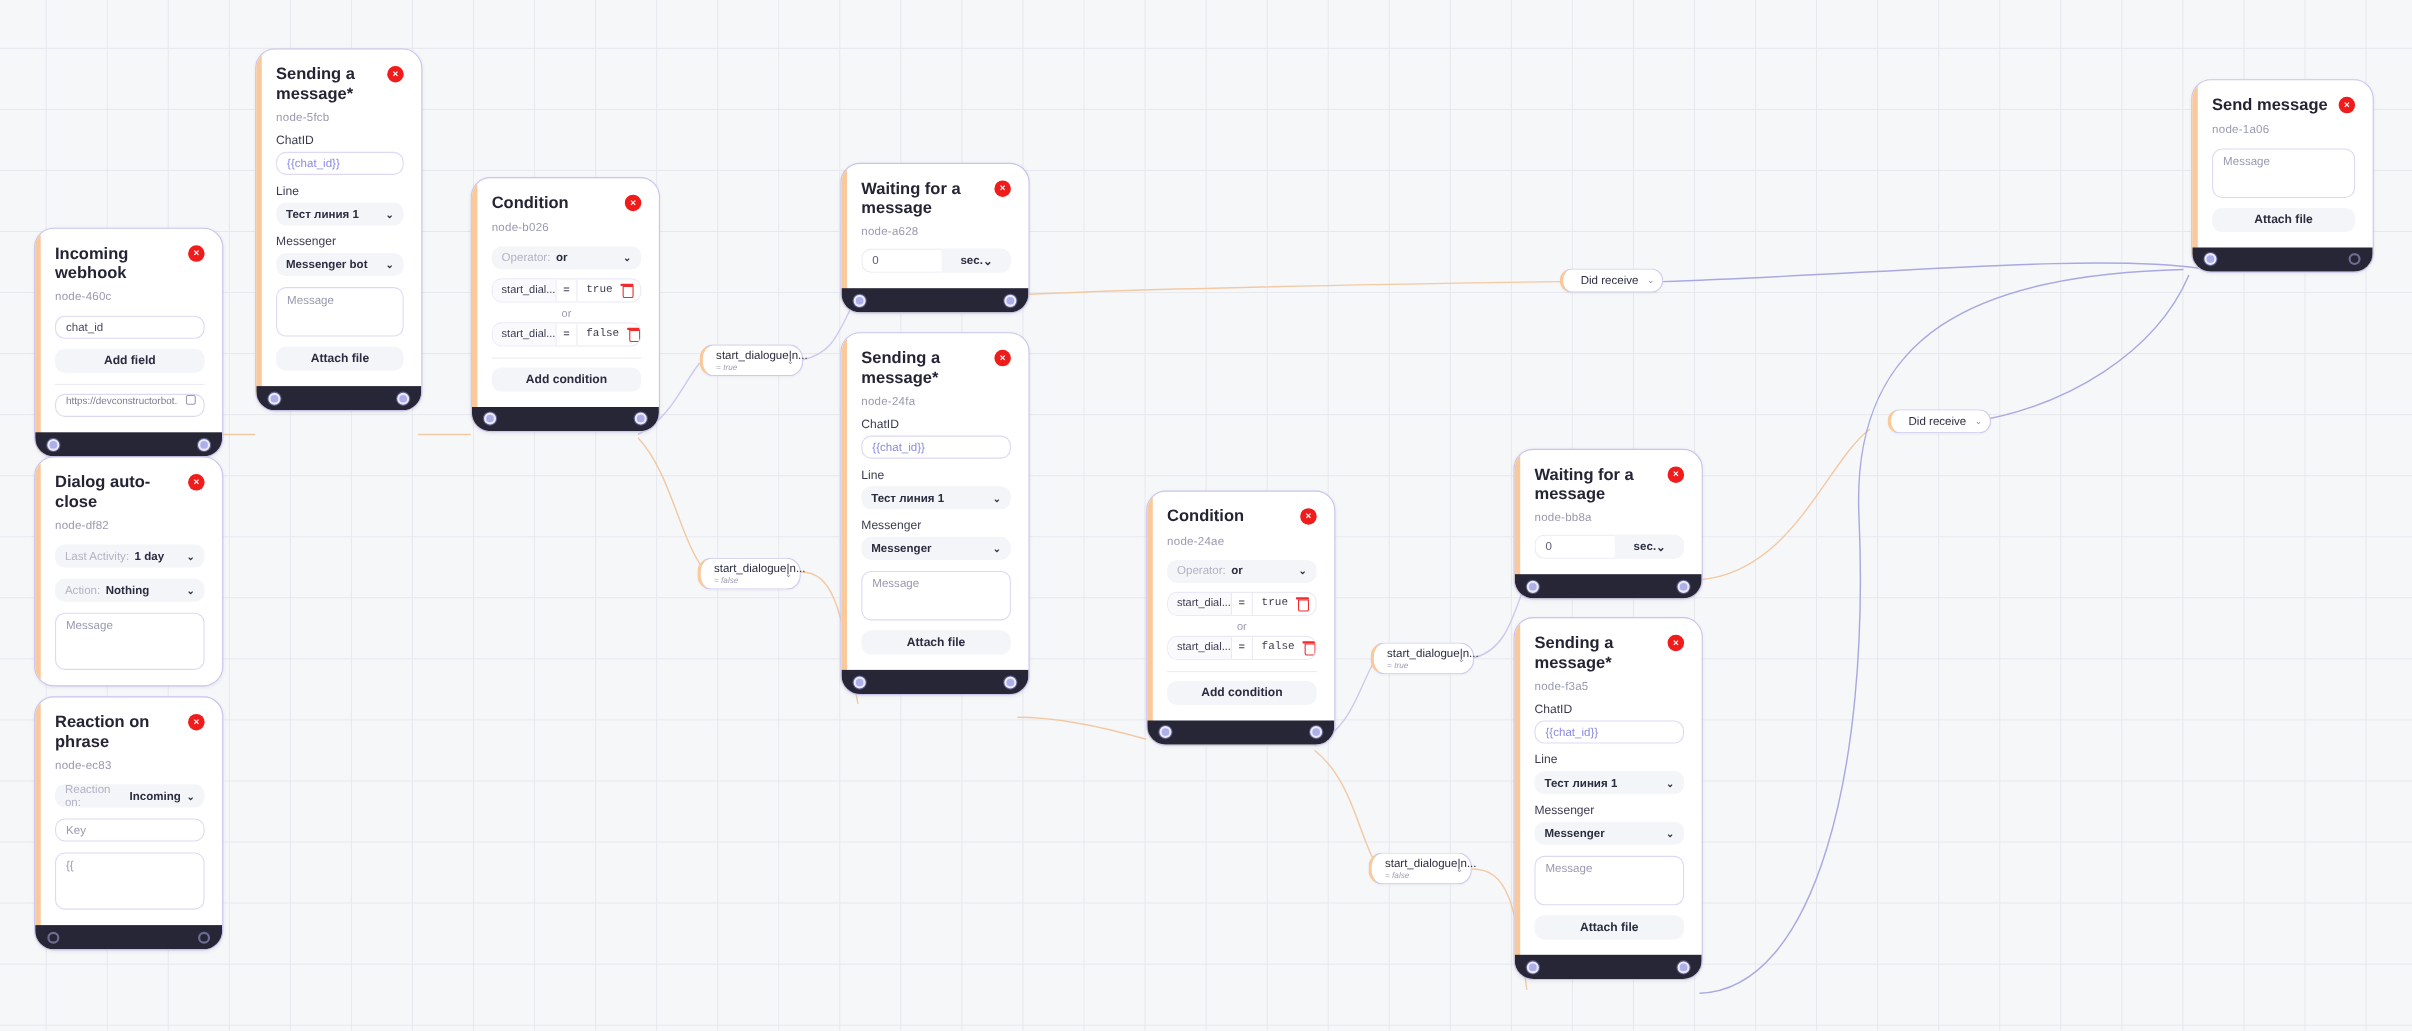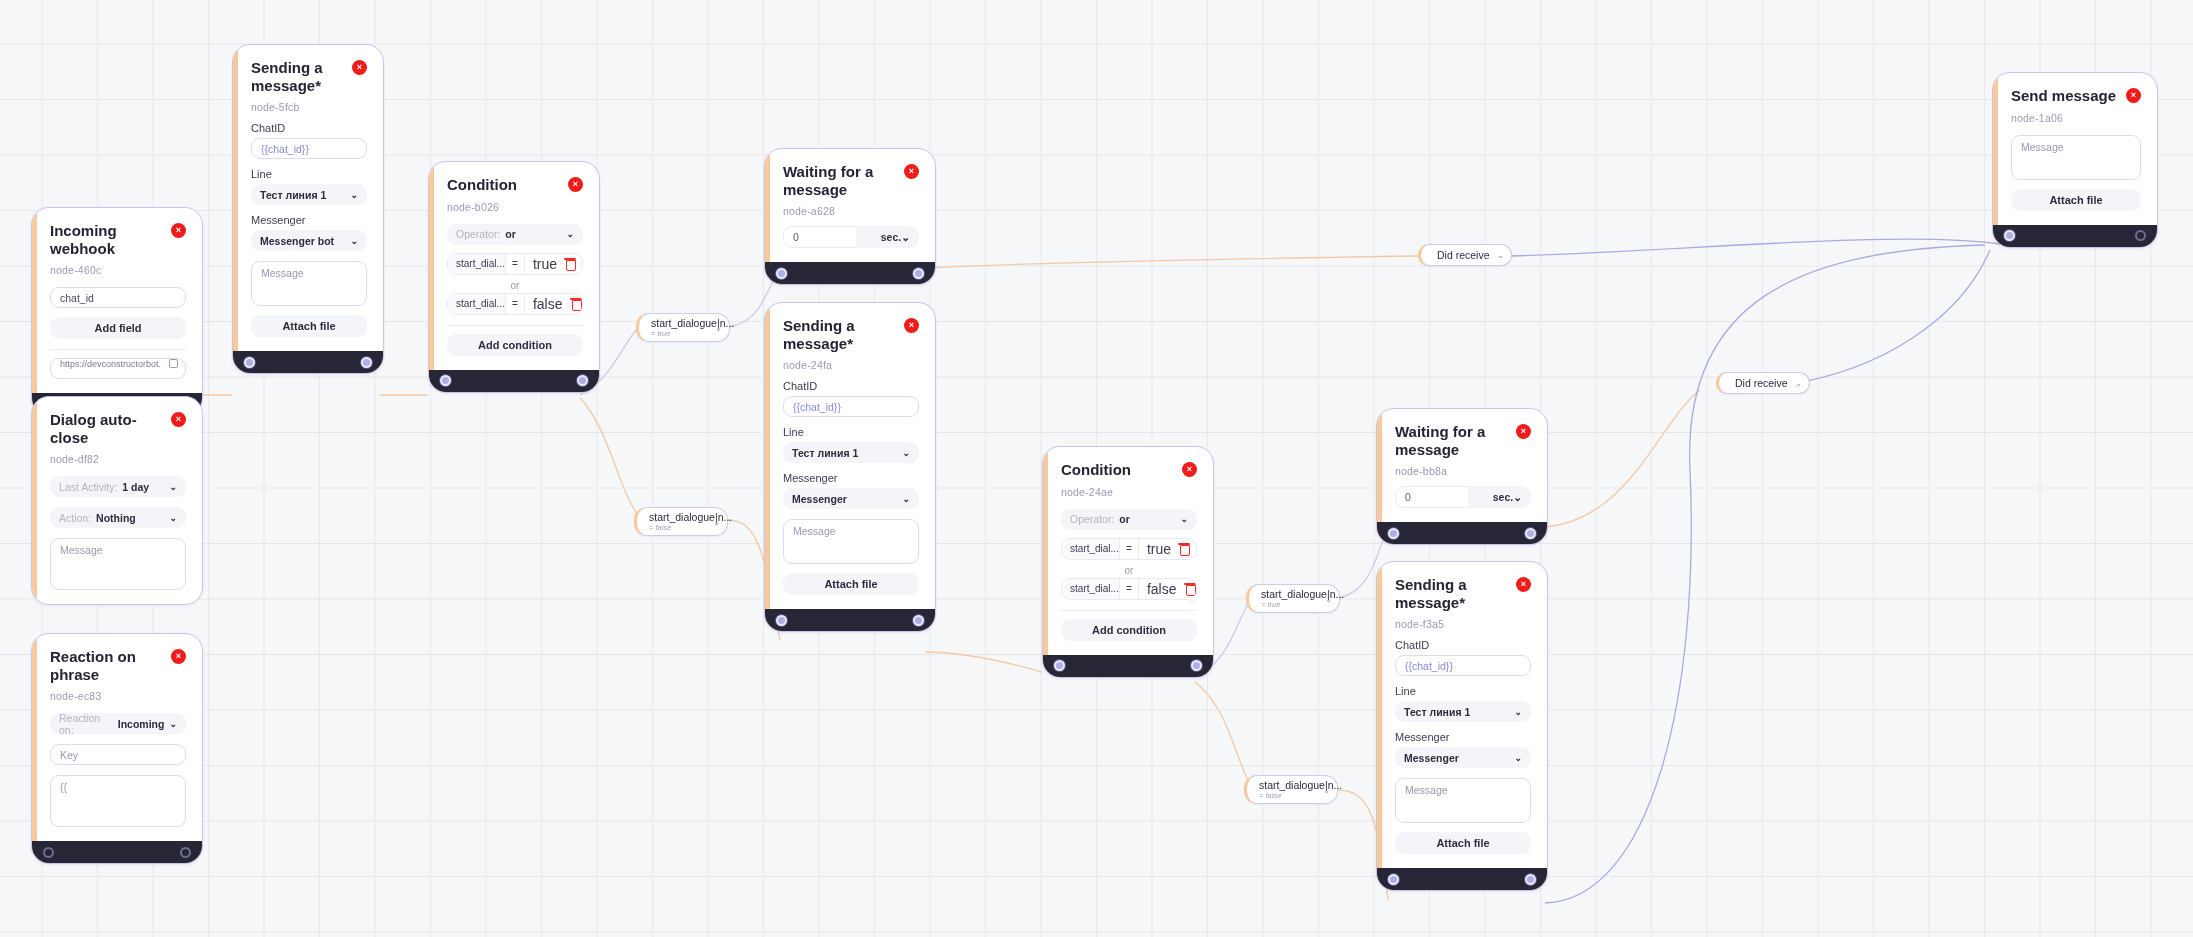--- a/index.html
+++ b/index.html
@@ -91,34 +91,34 @@
   .copy-ic { width:9px; height:9px; border:1.2px solid #9a9ab0; border-radius:2px; position:relative; }
   .copy-ic::after{content:"";position:absolute;left:-3px;top:-3px;width:9px;height:9px;border:1.2px solid #9a9ab0;border-radius:2px;background:#fff;z-index:-1;}
 
   .cond-row {
     display:flex; align-items:stretch; margin-top:8px;
     border:1px solid #ece9f6; border-radius:9px; overflow:hidden; height:22px;
     background:#fff;
   }
   .cond-row .c1 { flex:1 1 44%; display:flex; align-items:center; padding-left:8px; font-size:10px; color:#3b3b50; background:#fafafc; }
   .cond-row .c2 { flex:0 0 20px; display:flex; align-items:center; justify-content:center; font-size:10px; color:#3b3b50; border-left:1px solid #ece9f6; border-right:1px solid #ece9f6; }
-  .cond-row .c3 { flex:1 1 36%; display:flex; align-items:center; padding-left:8px; font-size:14px; color:#3b3b50; }
+  .cond-row .c3 { flex:1 1 36%; display:flex; align-items:center; padding-left:8px; font-size:10px; color:#3b3b50;font-family:Liberation Mono, monospace; }
   .cond-row .c4 { flex:0 0 26px; display:flex; align-items:center; justify-content:center; cursor:pointer; }
   .trash { width:10px; height:11px; position:relative; }
   .trash::before{content:"";position:absolute;left:1px;top:2px;width:8px;height:9px;border:1.3px solid #ef2b2b;border-radius:0 0 2px 2px;}
   .trash::after{content:"";position:absolute;left:-1px;top:0px;width:12px;height:1.6px;background:#ef2b2b;border-radius:1px;}
   .or-sep { text-align:center; font-size:10px; color:#9a9ab0; margin-top:5px; }
 
   .wait-row {
     display:flex; align-items:stretch; border-radius:9px; overflow:hidden;
     height:22px; margin-top:9px; background:#f4f5f8;
   }
   .wait-row .num { flex:1 1 54%; background:#fff; border:1px solid #ece9f6; border-right:none;
     border-radius:9px 0 0 9px; display:flex; align-items:center; padding-left:9px; font-size:10.5px; color:#5a5a72; }
-  .wait-row .unit { flex:1 1 46%; display:flex; align-items:center; justify-content:flex-end; padding:0 9px; font-size:10.5px; color:#2c2c40; font-weight:600; }
+  .wait-row .unit { flex:1 1 46%; display:flex; align-items:center; justify-content:center; padding:0 9px; font-size:10.5px; color:#2c2c40; font-weight:600; }
 
   .node-foot {
     background:#262636; height: 22px; position:relative;
     display:flex; align-items:center; justify-content:space-between;
     padding: 0 11px;
   }
   .port {
     width:11px; height:11px; border-radius:50%;
     background:#aeaee8; border:2px solid #e9e9f8;
     box-shadow: 0 0 0 1px #5c5c8a;
@@ -258,21 +258,21 @@
       </div>
       <div class="divider"></div>
       <div class="btn" style="margin-top:0;">Add condition</div>
     </div>
     <div class="node-foot">
       <span class="port"></span>
       <span class="port"></span>
     </div>
   </div>
 
-  <div class="node" style="left:31px; top:396px; width:172px;">
+  <div class="node" style="left:31px; top:415px; width:172px;">
     <div class="node-body">
       <div class="node-head">
         <div class="node-title wide">Dialog auto-close</div>
         <div class="close-btn">×</div>
       </div>
       <div class="node-id">node-df82</div>
       <div class="select select-kv" style="margin-top:11px; justify-content:flex-start;align-items:center;">
         <span class="k">Last Activity:</span>
         <span>1 day</span>
         <span class="chev" style="margin-left:auto;">⌄</span>

